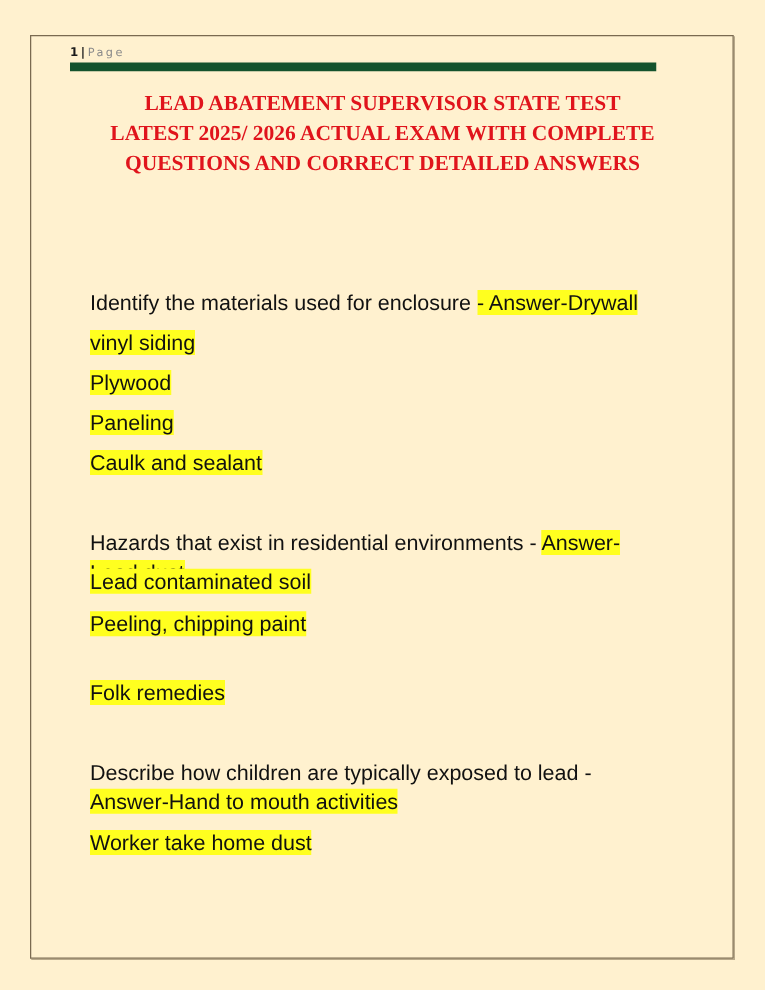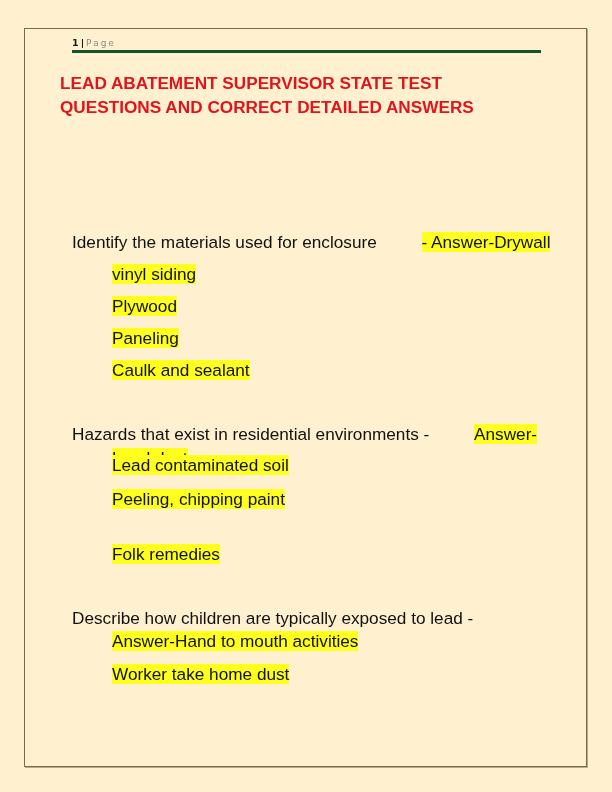--- a/index.html
+++ b/index.html
@@ -19,25 +19,25 @@
       left: 24px;
       top: 28px;
       width: 563px;
       height: 739px;
       border: 1px solid #7a6a50;
       box-shadow: 1px 1px 0 #b8a98a;
       box-sizing: border-box;
     }
     .page-header {
       position: absolute;
-      left: 72px;
+      left: 56px;
       top: 36px;
       width: 469px;
       height: 14px;
-      border-bottom: 3px solid #14532d;
+      border-bottom: 7px solid #14532d;
       font-family: "DejaVu Sans", sans-serif;
       font-size: 9.5px;
       line-height: 13px;
     }
     .page-num {
       font-weight: bold;
       color: #1a1a1a;
     }
     .page-sep {
       font-weight: bold;
@@ -47,56 +47,57 @@
     .page-word {
       color: #8a8a8a;
       letter-spacing: 2px;
       font-size: 9px;
     }
     .title {
       position: absolute;
       left: 60px;
       top: 71px;
       width: 492px;
-      text-align: left;
+      text-align: center;
       color: #e0141c;
       font-weight: bold;
       font-size: 17.2px;
       line-height: 24px;
+      font-family: Liberation Serif, serif;
     }
     .content {
       position: absolute;
       left: 72px;
       top: 0;
       width: 470px;
       font-size: 17.2px;
       color: #111;
     }
     .line {
       position: absolute;
       left: 0;
       white-space: nowrap;
       line-height: 22px;
     }
     .hl {
       background: #ffff1f;
-      margin-left: 40px;
     }
   </style>
 </head>
 <body>
 
 <div class="page-border"></div>
 
 <div class="page-header">
   <span class="page-num">1</span><span class="page-sep">|</span><span class="page-word">Page</span>
 </div>
 
 <div class="title">
   <div>LEAD ABATEMENT SUPERVISOR STATE TEST</div>
+  <div>LATEST 2025/ 2026 ACTUAL EXAM WITH COMPLETE</div>
   <div>QUESTIONS AND CORRECT DETAILED ANSWERS</div>
 </div>
 
 <div class="content">
 
   <div class="line" style="top:231px">
     <span>Identify the materials used for enclosure </span><span class="hl">- Answer-Drywall</span>
   </div>
   <div class="line" style="top:263px"><span class="hl">vinyl siding</span></div>
   <div class="line" style="top:295px"><span class="hl">Plywood</span></div>

